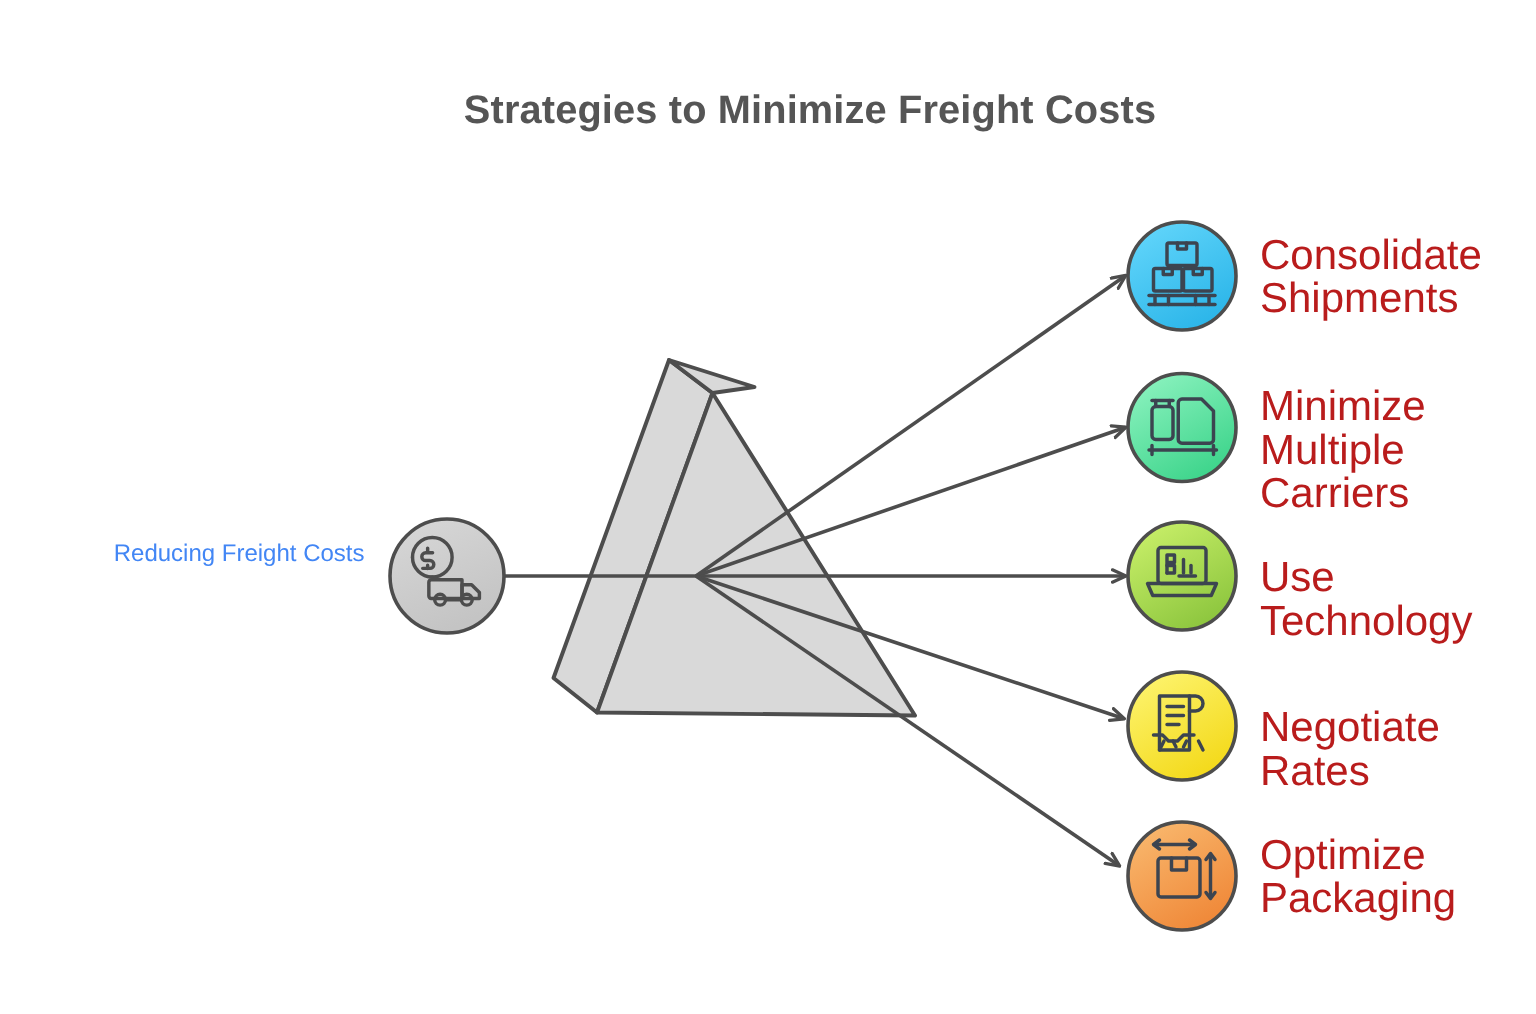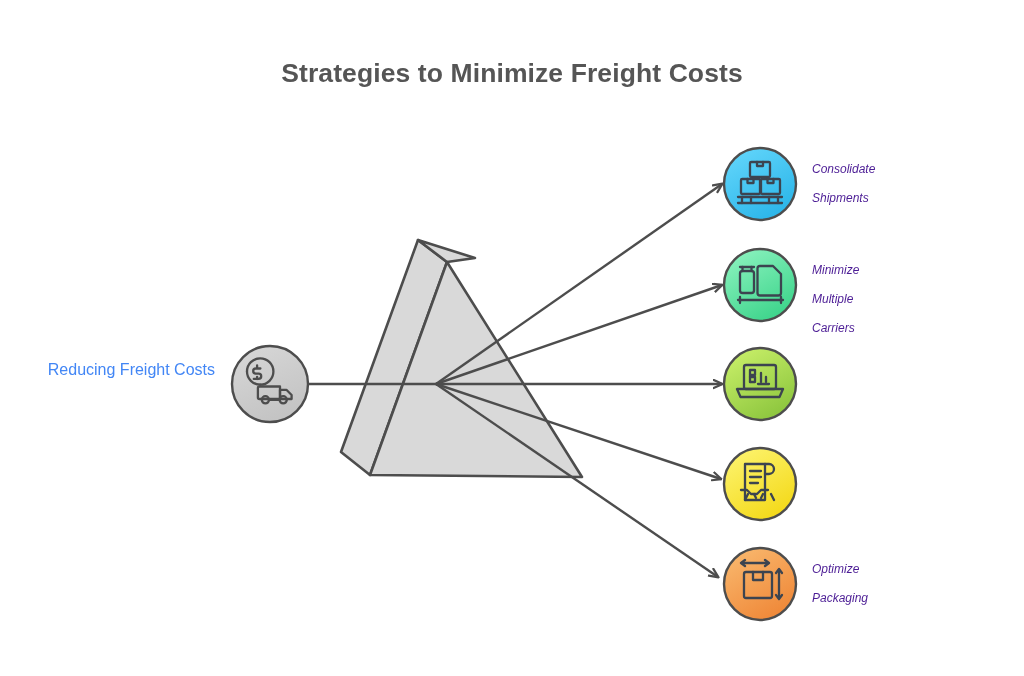--- a/index.html
+++ b/index.html
@@ -12,20 +12,21 @@
     height: 676px;
     font-family: "Liberation Sans", sans-serif;
     overflow: hidden;
     position: relative;
   }
   .canvas {
     position: relative;
     width: 852px;
     height: 676px;
     background: #ffffff;
+    margin-left: 28px;
   }
   .diagram-title {
     position: absolute;
     left: 0;
     top: 58px;
     width: 1024px;
     text-align: center;
     font-size: 26.5px;
     font-weight: bold;
     color: #555555;
@@ -44,25 +45,24 @@
   svg.scene {
     position: absolute;
     left: 0;
     top: 0;
     width: 1024px;
     height: 676px;
   }
   .branch-label {
     position: absolute;
     left: 812px;
-    font-size: 12px;
+    font-size: 28px;
     line-height: 29px;
-    color: #4c1d95;
+    color: #b91c1c;
     white-space: pre-line;
-    font-style: italic;
   }
 </style>
 </head>
 <body>
 
 <div class="canvas">
 
   <div class="diagram-title">Strategies to Minimize Freight Costs</div>
 
   <div class="source-label">Reducing Freight
@@ -198,16 +198,18 @@
         <path d="M779,570 v28"></path>
         <path d="M776,573 l3,-4 3,4 M776,595 l3,4 3,-4"></path>
       </g>
     </g>
   </svg>
 
   <div class="branch-label" style="top:155px">Consolidate
 Shipments</div>
   <div class="branch-label" style="top:256px">Minimize
 Multiple Carriers</div>
+  <div class="branch-label" style="top:370px">Use Technology</div>
+  <div class="branch-label" style="top:470px">Negotiate Rates</div>
   <div class="branch-label" style="top:555px">Optimize
 Packaging</div>
 
 </div>
 
 </body></html>

